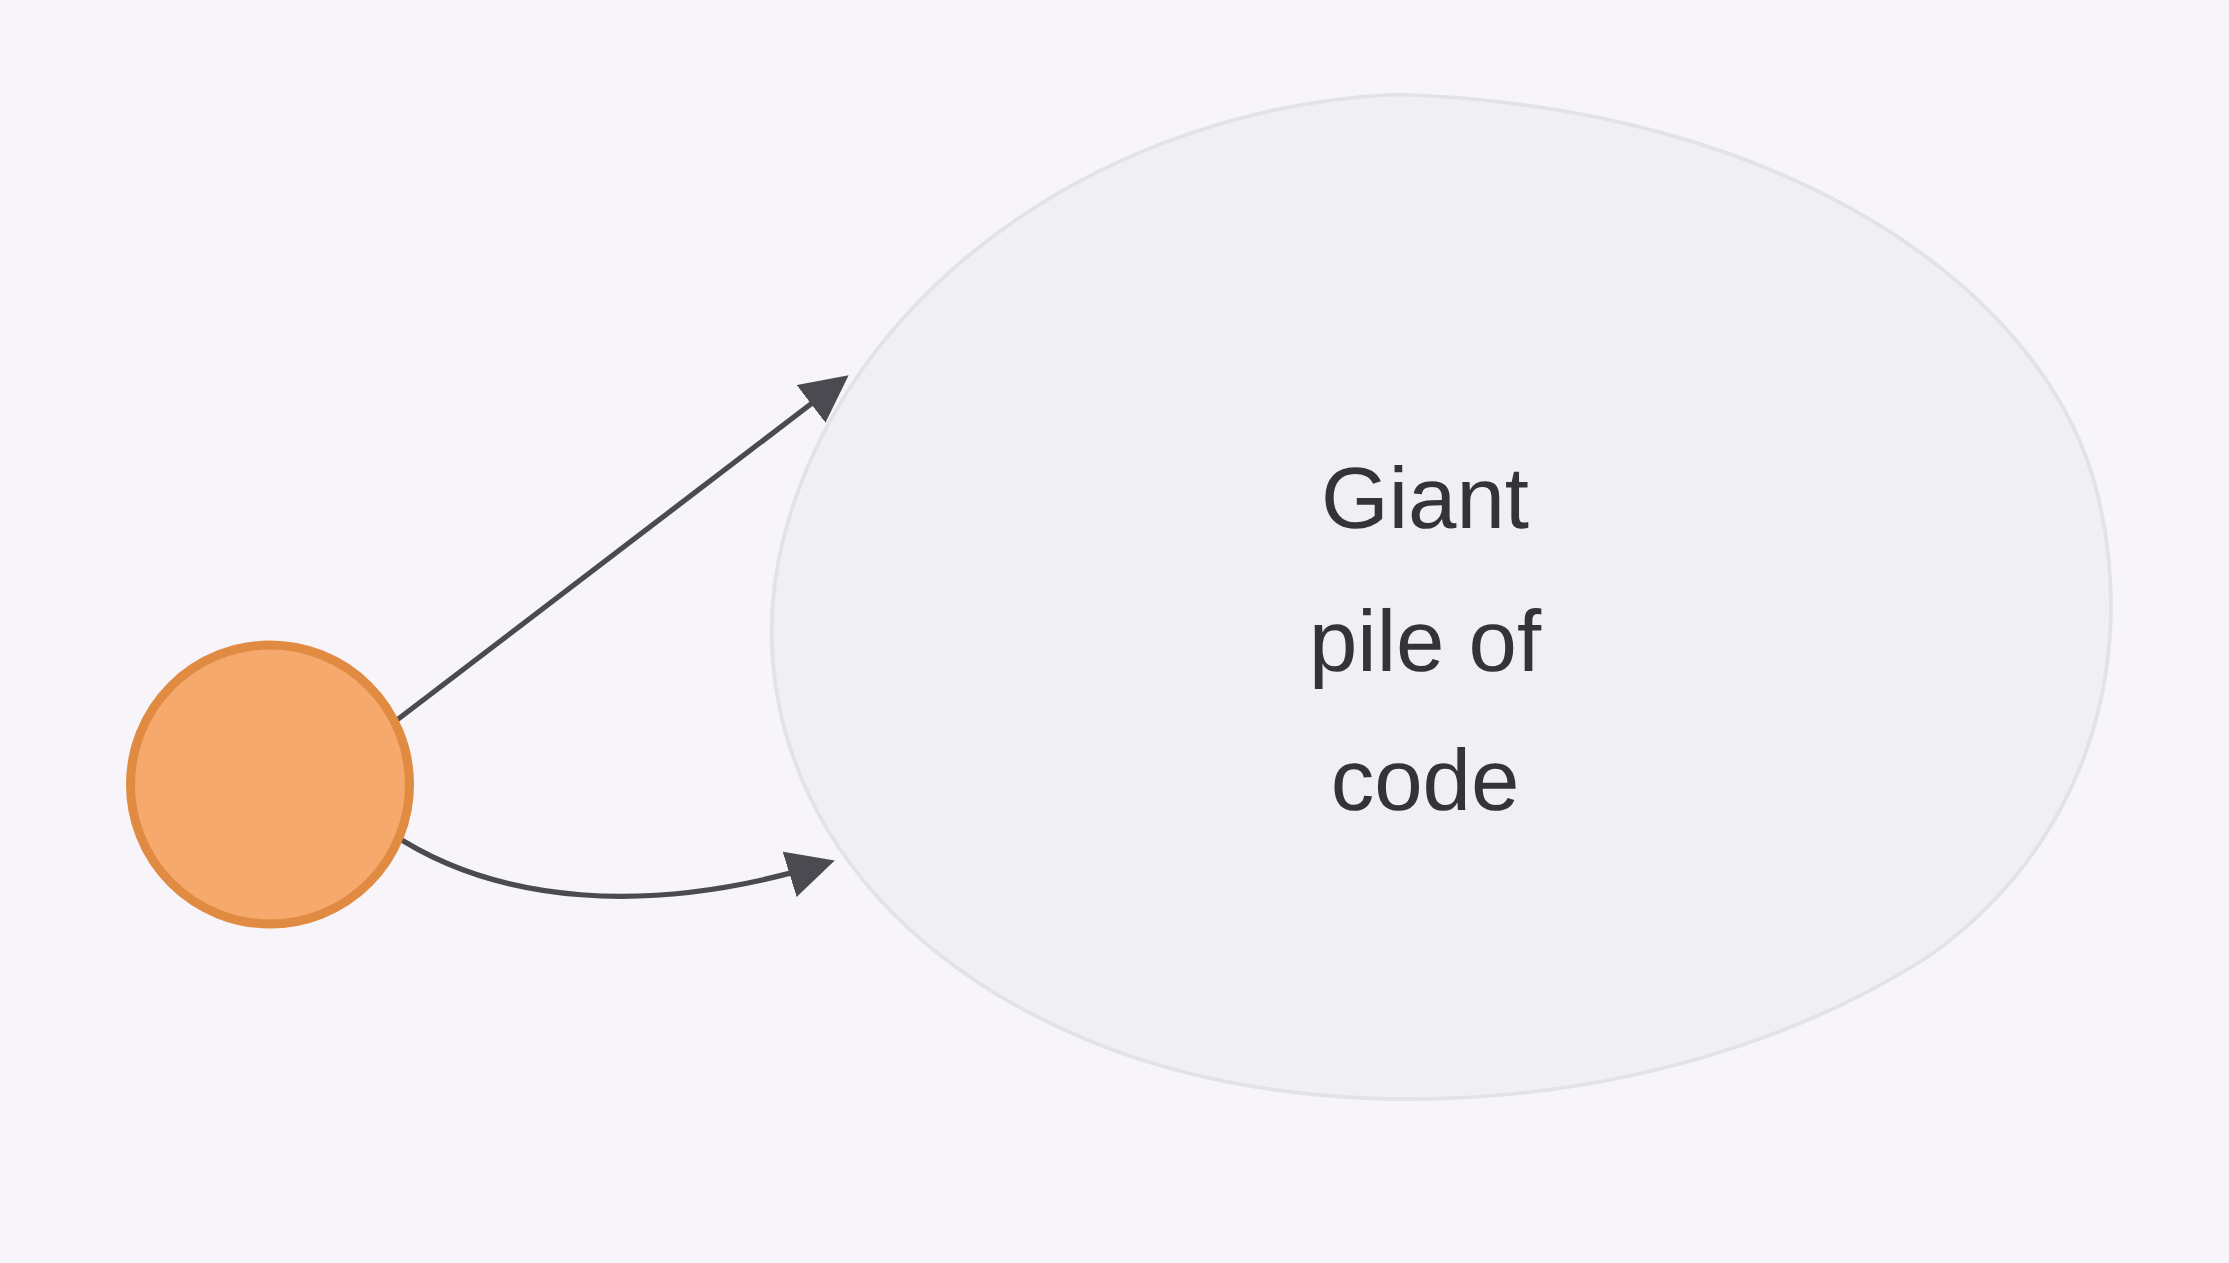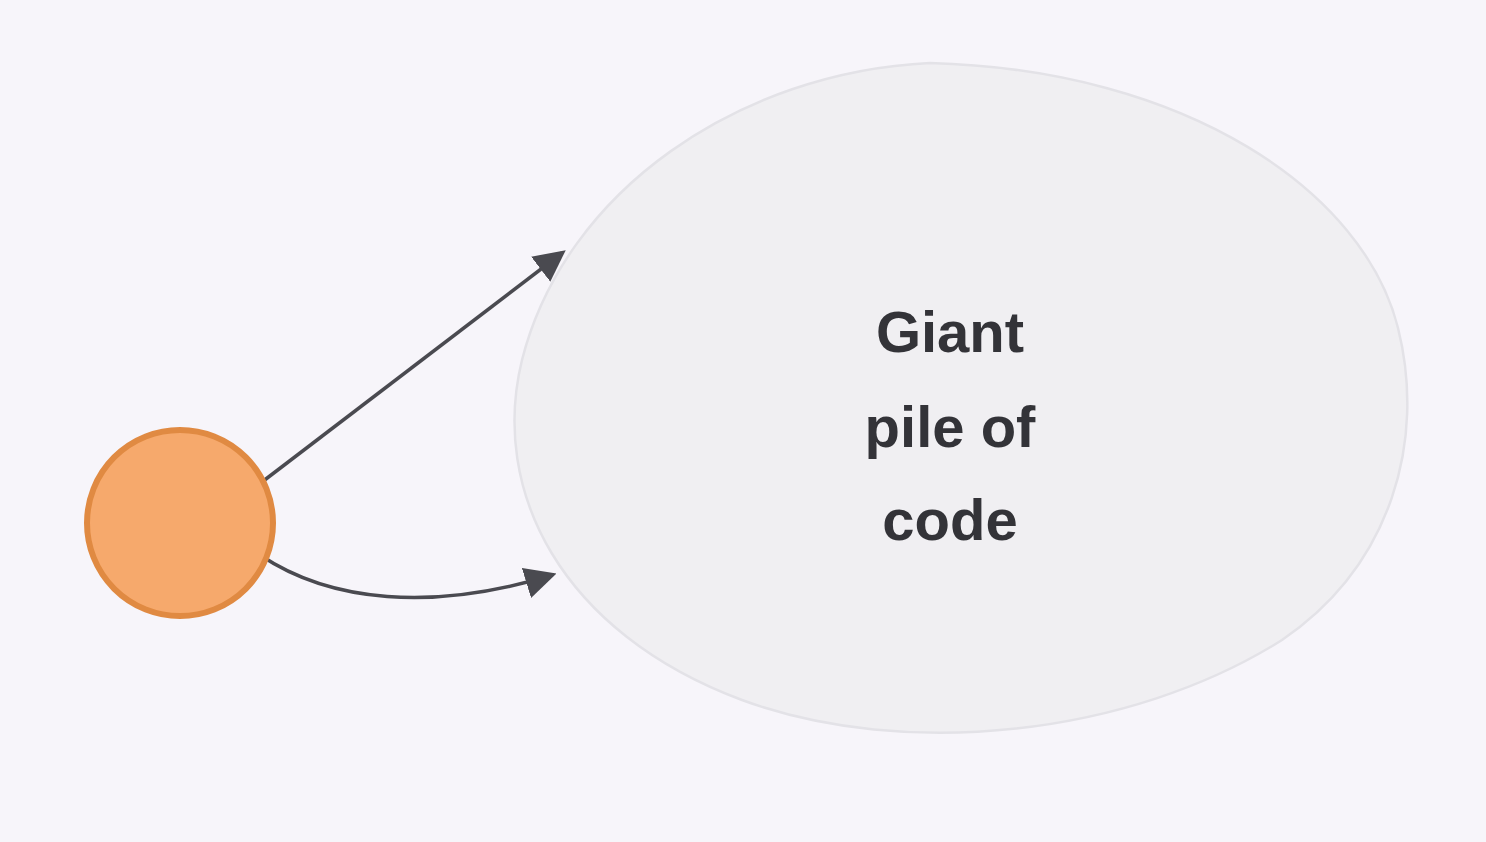--- a/index.html
+++ b/index.html
@@ -7,21 +7,20 @@
     padding: 0;
     width: 1486px;
     height: 842px;
     overflow: hidden;
     font-family: "Liberation Sans", sans-serif;
   }
   .canvas {
     width: 1486px;
     height: 774px;
     position: relative;
-    font-weight: bold;
   }
   svg {
     display: block;
   }
   text.blob-label {
     font-family: "Liberation Sans", sans-serif;
     font-size: 58px;
     text-anchor: middle;
   }
 </style>

